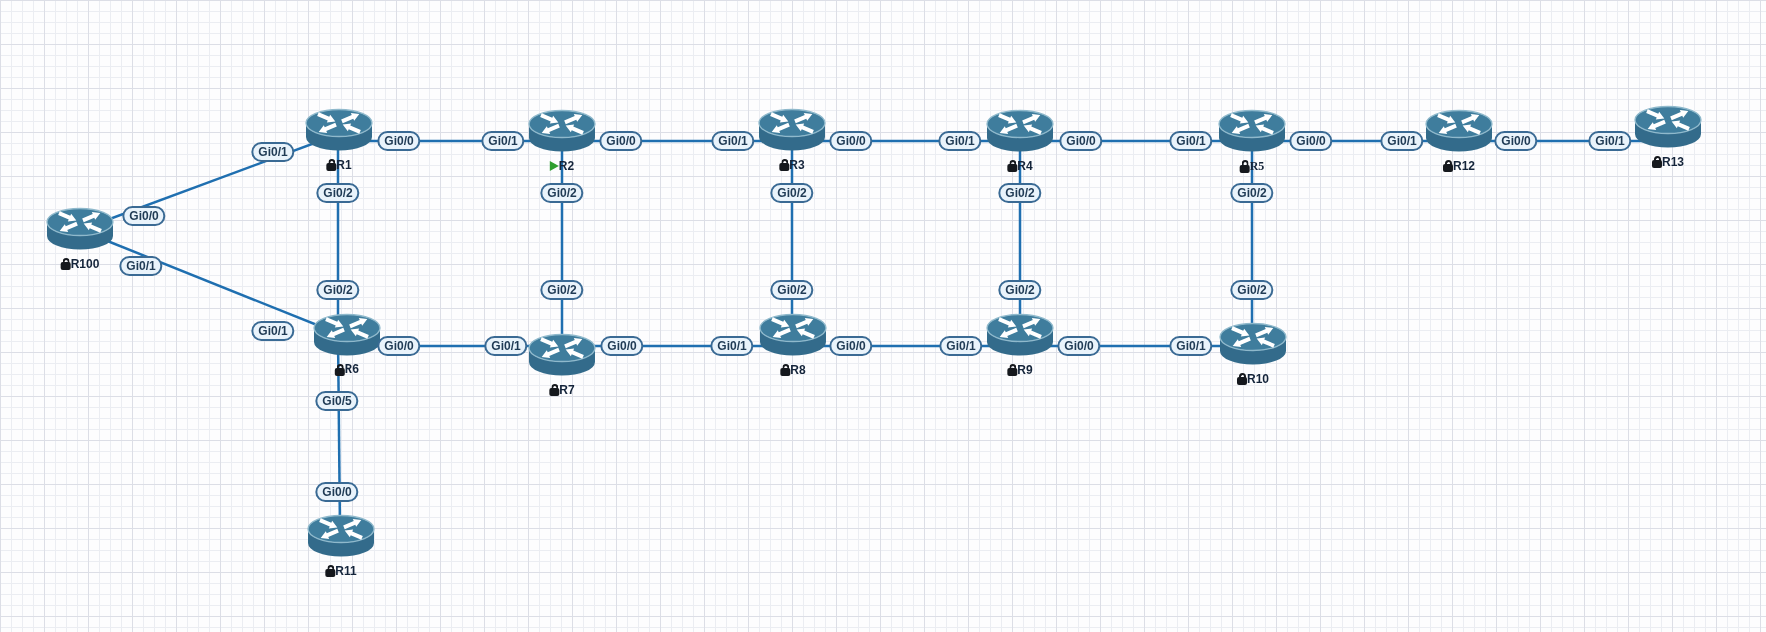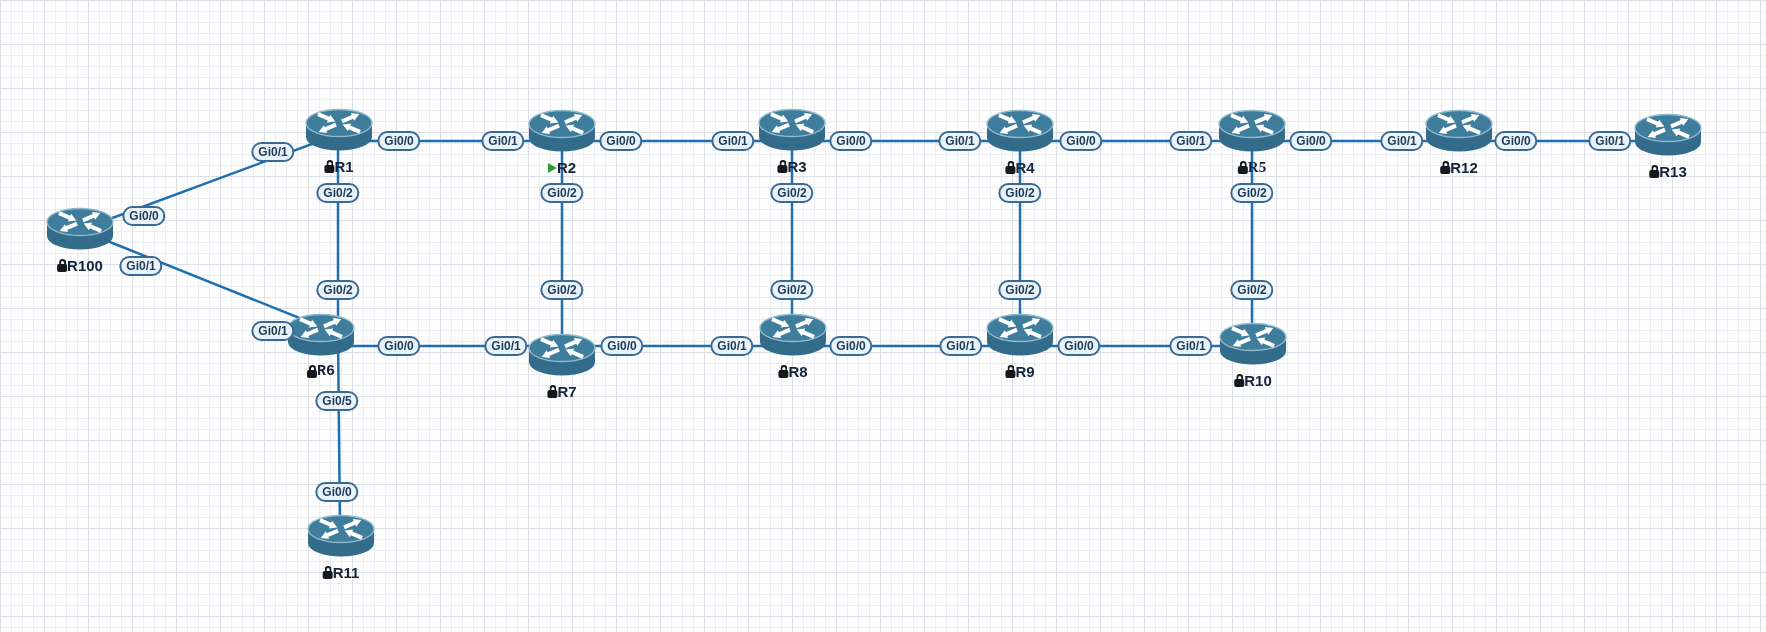--- a/index.html
+++ b/index.html
@@ -18,21 +18,21 @@
   #links-layer{position:absolute;left:0;top:0;z-index:1;}
   #links-layer line{stroke:var(--link-color);stroke-width:2.5;}
   .node{position:absolute;width:70px;z-index:2;cursor:pointer;}
   .node svg.router-icon{display:block;overflow:visible;}
   .r-body{fill:var(--router-body);}
   .r-top{fill:var(--router-top);stroke:var(--router-rim);stroke-width:1.3;}
   #router-arrow{fill:#ffffff;}
   .node-name{
     position:absolute;top:51px;left:50%;transform:translateX(-50%);
     display:flex;align-items:center;white-space:nowrap;
-    font-size:15px;font-weight:bold;color:var(--name-text);
+    font-size:12px;font-weight:bold;color:var(--name-text);
   }
   .icon-lock{position:relative;display:inline-block;width:10px;height:8px;
     background:var(--lock-color);border-radius:2px;margin-top:4px;}
   .icon-lock::before{content:"";position:absolute;left:1.5px;top:-4.5px;width:7px;height:7px;
     border:2px solid var(--lock-color);border-bottom:none;border-radius:3.5px 3.5px 0 0;
     box-sizing:border-box;}
   .icon-play{display:inline-block;width:0;height:0;
     border-left:9px solid var(--running-green);
     border-top:5px solid transparent;border-bottom:5px solid transparent;}
   .port-label{
@@ -172,30 +172,30 @@
   </div>
     <div class="node" style="left: 1424px; top: 108px;">
     <svg class="router-icon" viewBox="0 0 70 48" width="70" height="48">
         <use href="#router-symbol"></use>
       </svg>
     <div class="node-name">
       <span class="status-icon icon-lock"></span>
       <span class="name-text">R12</span>
     </div>
   </div>
-    <div class="node" style="left: 1633px; top: 112px;">
+    <div class="node" style="left: 1633px; top: 104px;">
     <svg class="router-icon" viewBox="0 0 70 48" width="70" height="48">
         <use href="#router-symbol"></use>
       </svg>
     <div class="node-name">
       <span class="status-icon icon-lock"></span>
       <span class="name-text">R13</span>
     </div>
   </div>
-    <div class="node" style="left: 286px; top: 312px; font-family: Liberation Mono, monospace;">
+    <div class="node" style="left: 312px; top: 312px; font-family: Liberation Mono, monospace;">
     <svg class="router-icon" viewBox="0 0 70 48" width="70" height="48">
         <use href="#router-symbol"></use>
       </svg>
     <div class="node-name">
       <span class="status-icon icon-lock"></span>
       <span class="name-text">R6</span>
     </div>
   </div>
     <div class="node" style="left: 527px; top: 332px;">
     <svg class="router-icon" viewBox="0 0 70 48" width="70" height="48">

